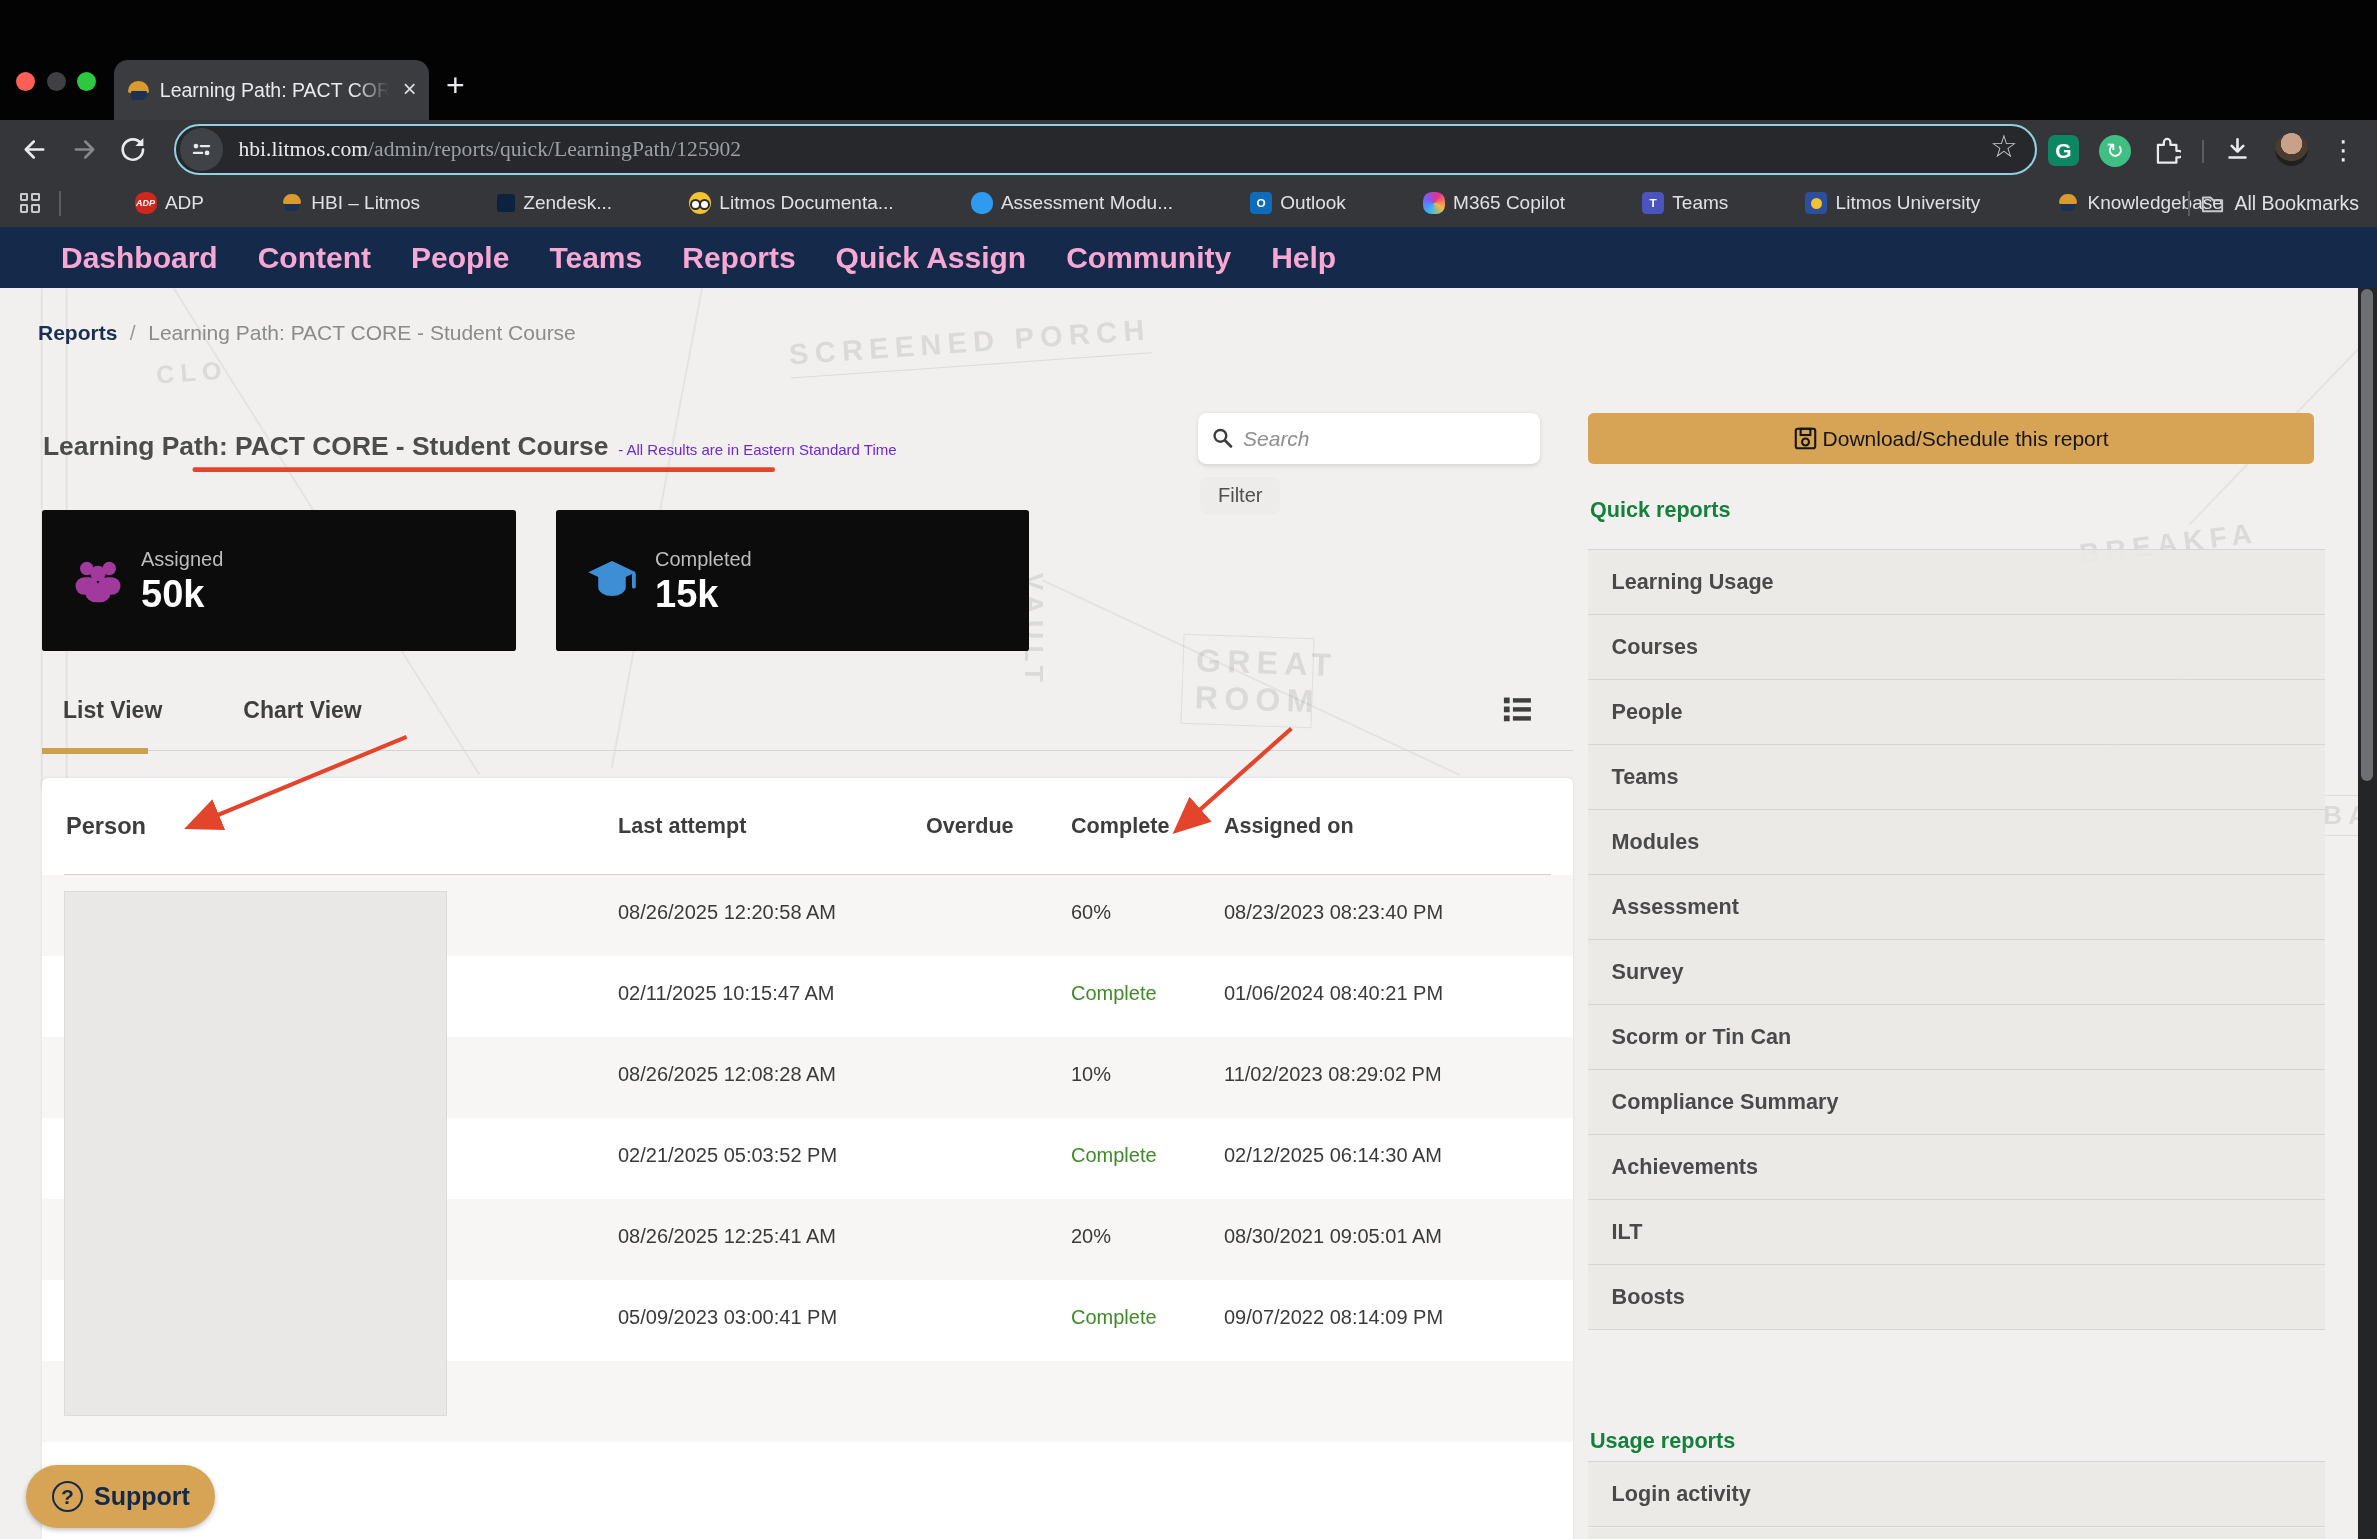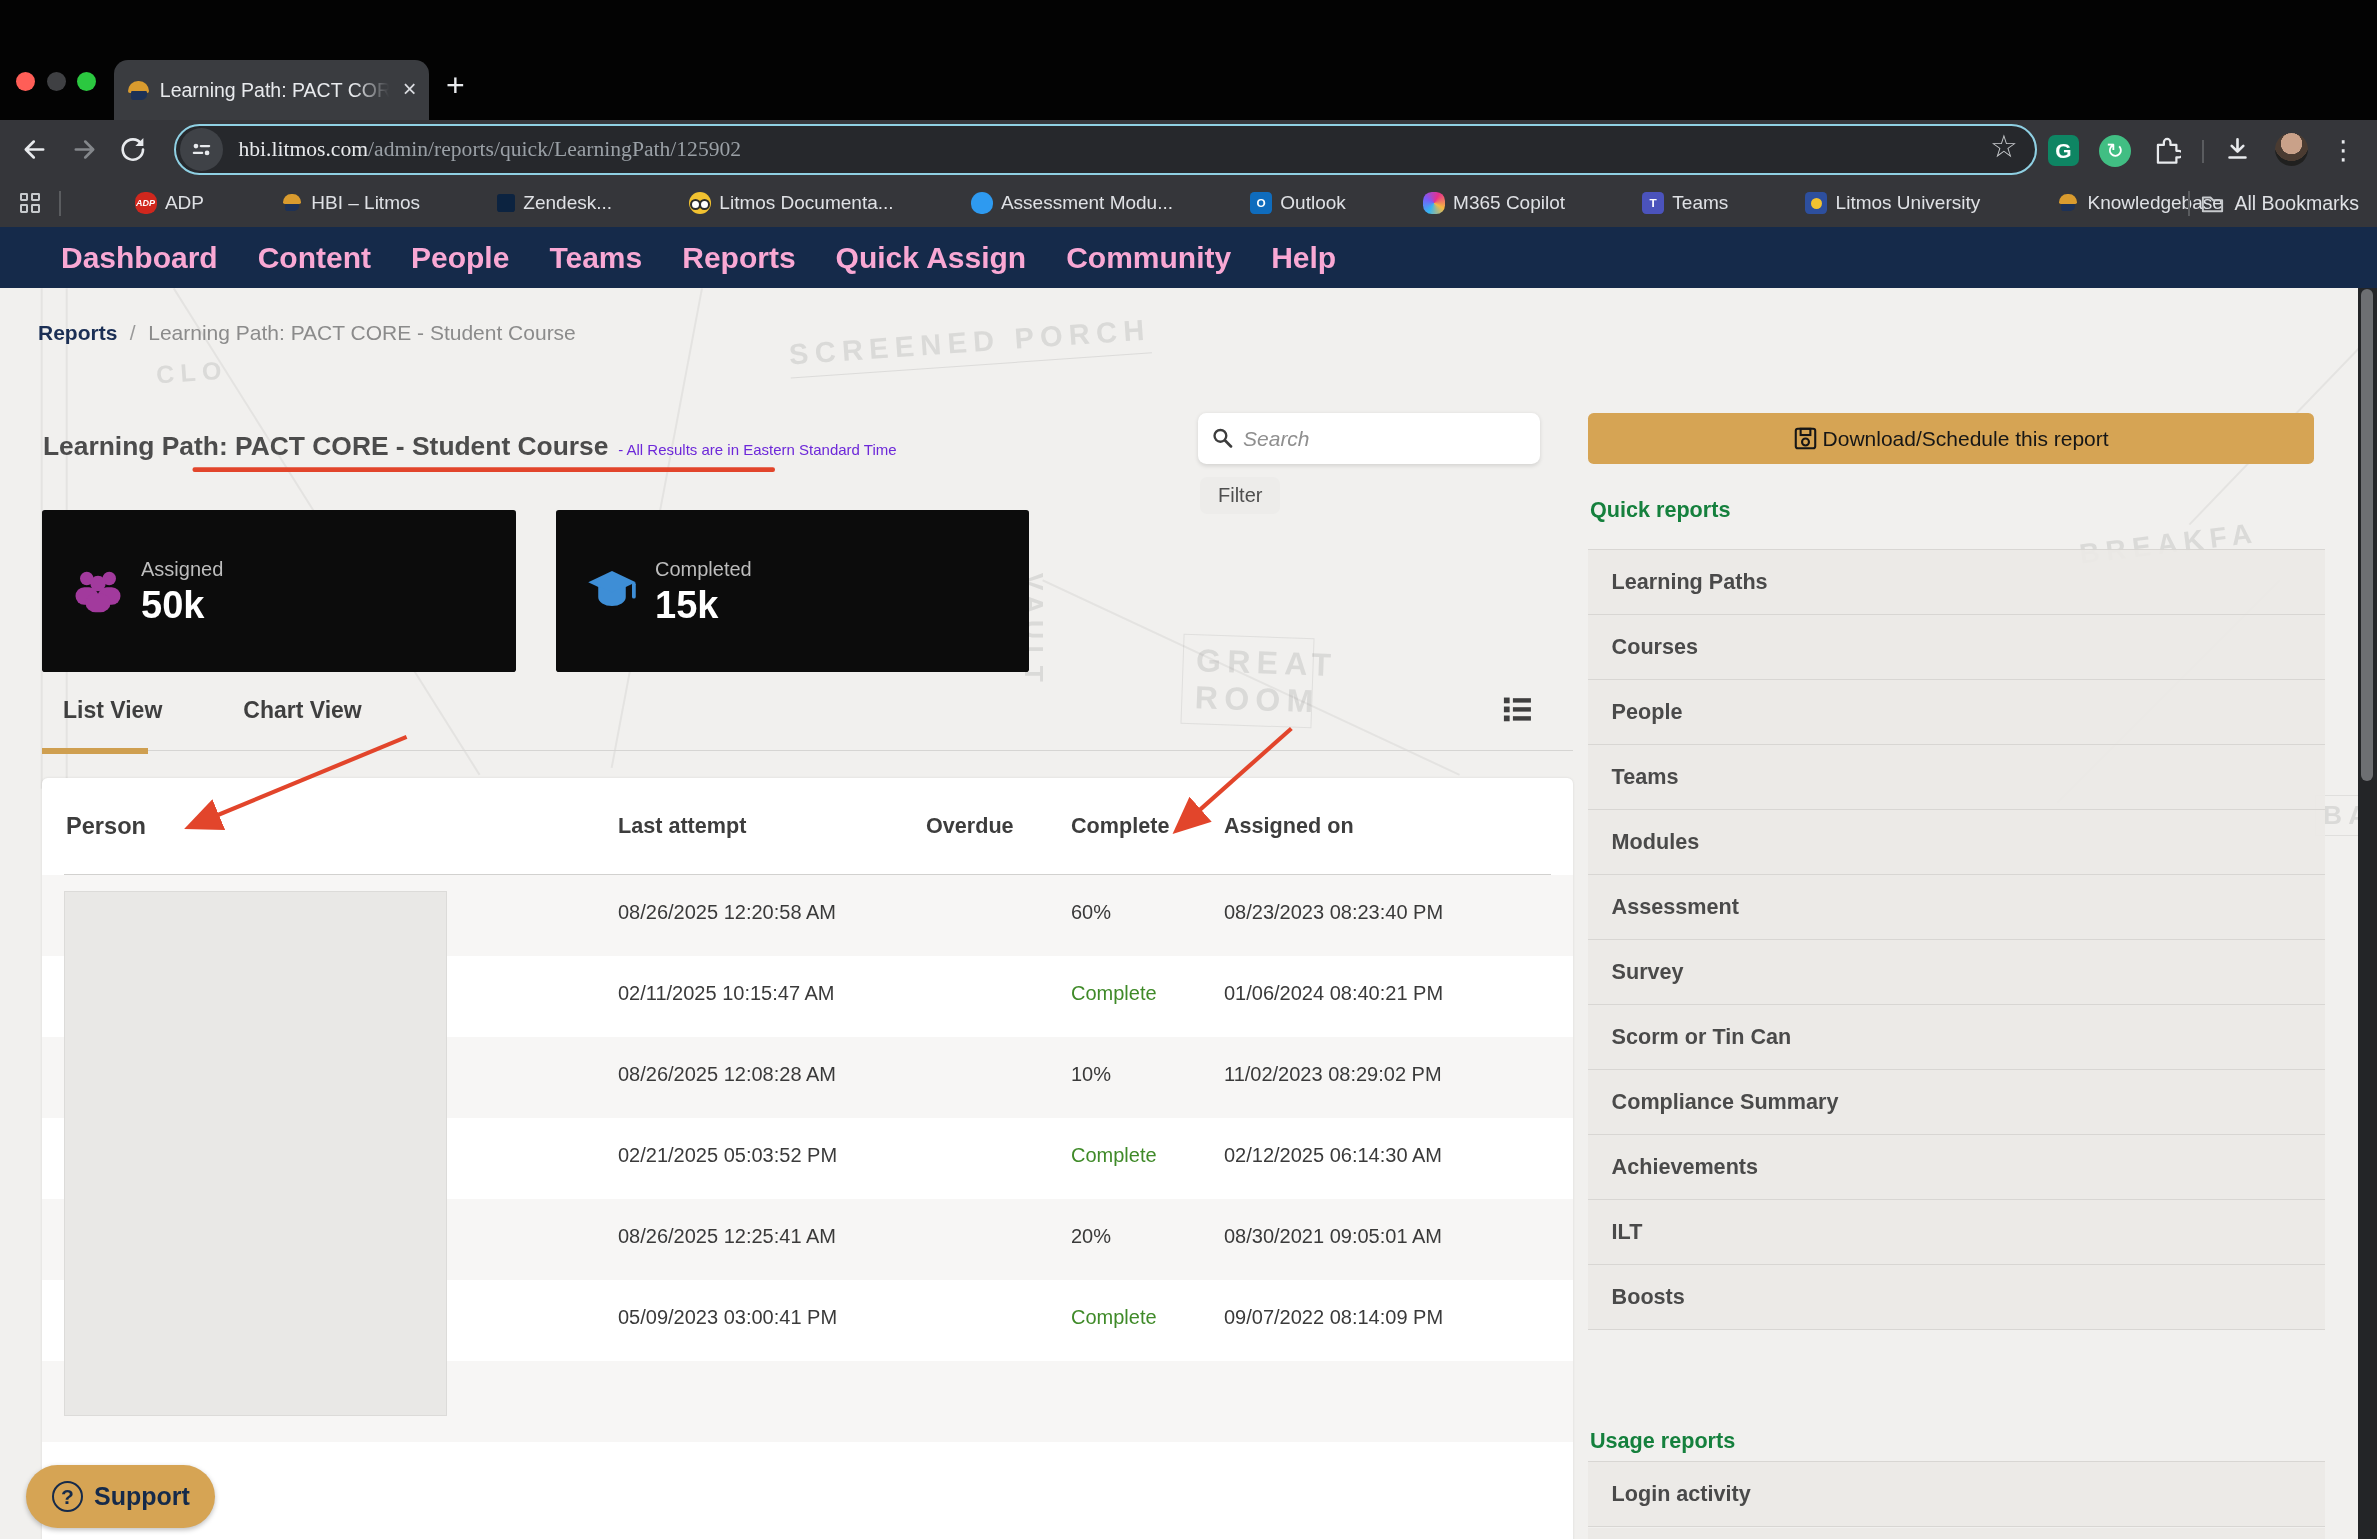--- a/index.html
+++ b/index.html
@@ -70,21 +70,21 @@
   .nav-item{color:#f9a8d4;font-size:30px;font-weight:bold;white-space:nowrap;}
   
   .page{position:absolute;left:0;top:288px;width:2377px;height:1251px;background:#f1f0ee;overflow:hidden;}
   .wm{position:absolute;color:rgba(130,130,130,.20);font-weight:bold;letter-spacing:6.3px;white-space:nowrap;}
   .crumbs{position:absolute;left:38px;top:33px;font-size:21px;display:flex;gap:12.5px;align-items:baseline;}
   .crumb-root{color:#1b2f55;font-weight:bold;}
   .crumb-sep{color:#9a9a9a;} .crumb-cur{color:#8b8b8b;}
   .pg-title-row{position:absolute;left:43px;top:143px;display:flex;align-items:baseline;gap:9.7px;}
   .pg-title{font-size:26.4px;font-weight:bold;color:#4c4c4c;}
   .pg-note{font-size:15px;color:#6d28d9;}
-  .stat-card{position:absolute;top:222px;height:162px;background:#0c0c0c;border-radius:2.8px;
+  .stat-card{position:absolute;top:222px;height:141px;background:#0c0c0c;border-radius:2.8px;
              display:flex;align-items:center;padding-left:31px;box-sizing:border-box;gap:18px;}
   .stat-ic{width:50px;height:46px;flex:0 0 auto;}
   .stat-label{font-size:20px;color:#bdbdbd;margin-bottom:4.2px;}
   .stat-value{font-size:38px;color:#fff;font-weight:bold;line-height:1;}
   .searchbox{position:absolute;left:1198px;top:125px;width:342px;height:51px;background:#fff;border-radius:8.3px;
              box-shadow:0 1.4px 4.2px rgba(0,0,0,.12);display:flex;align-items:center;padding:0 12.5px;box-sizing:border-box;gap:7px;}
   .searchbox input{border:none;outline:none;font-size:21px;font-style:italic;color:#444;width:100%;
              font-family:"Liberation Sans",sans-serif;background:transparent;}
   .searchbox input::placeholder{color:#8f8f8f;}
   .filter{position:absolute;left:1200px;top:189px;background:#edecea;border-radius:7px;padding:7px 18px;
@@ -350,21 +350,21 @@
       <rect x="4" y="4" width="28" height="28" rx="3" stroke="#161616" stroke-width="3" fill="none"></rect>
       <rect x="11" y="4" width="14" height="9" stroke="#161616" stroke-width="3" fill="none"></rect>
       <circle cx="18" cy="23" r="5" stroke="#161616" stroke-width="3" fill="none"></circle>
     </svg>
     <span>Download/Schedule this report</span>
   </div>
 
   <div class="qr-head" style="top:209px">Quick reports</div>
   <div class="qr-list" style="top:261px">
 
-  <div class="qrow">Learning Paths</div>
+  <div class="qrow">Learning Usage</div>
       <div class="qrow">Courses</div>
       <div class="qrow">People</div>
       <div class="qrow">Teams</div>
       <div class="qrow">Modules</div>
       <div class="qrow">Assessment</div>
       <div class="qrow">Survey</div>
       <div class="qrow">Scorm or Tin Can</div>
       <div class="qrow">Compliance Summary</div>
       <div class="qrow">Achievements</div>
       <div class="qrow">ILT</div>

